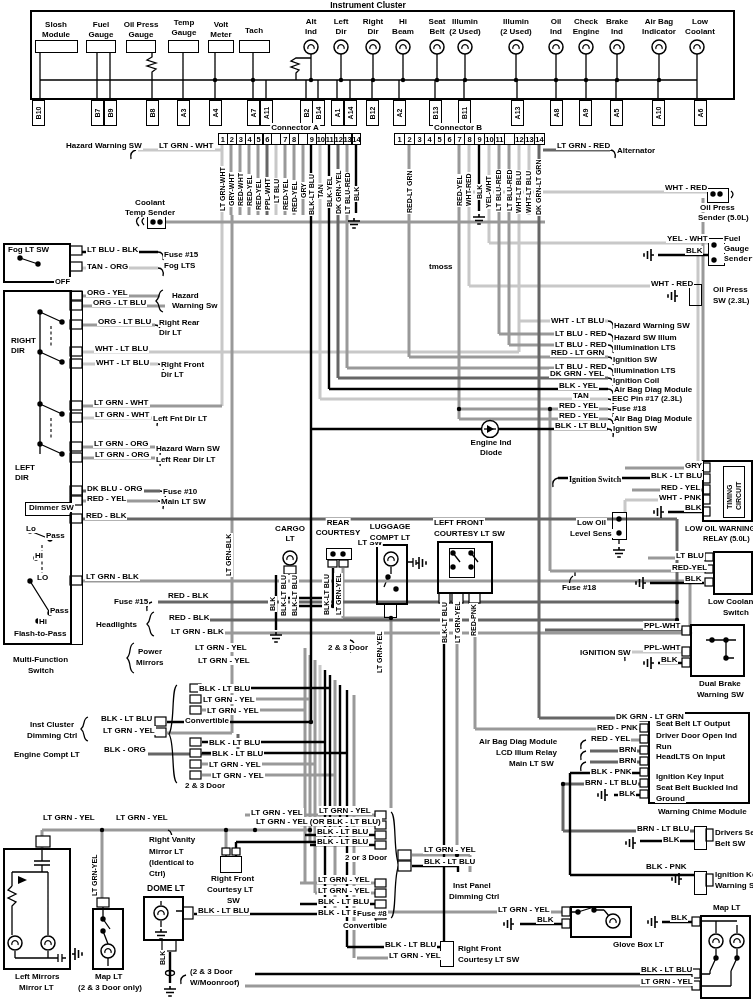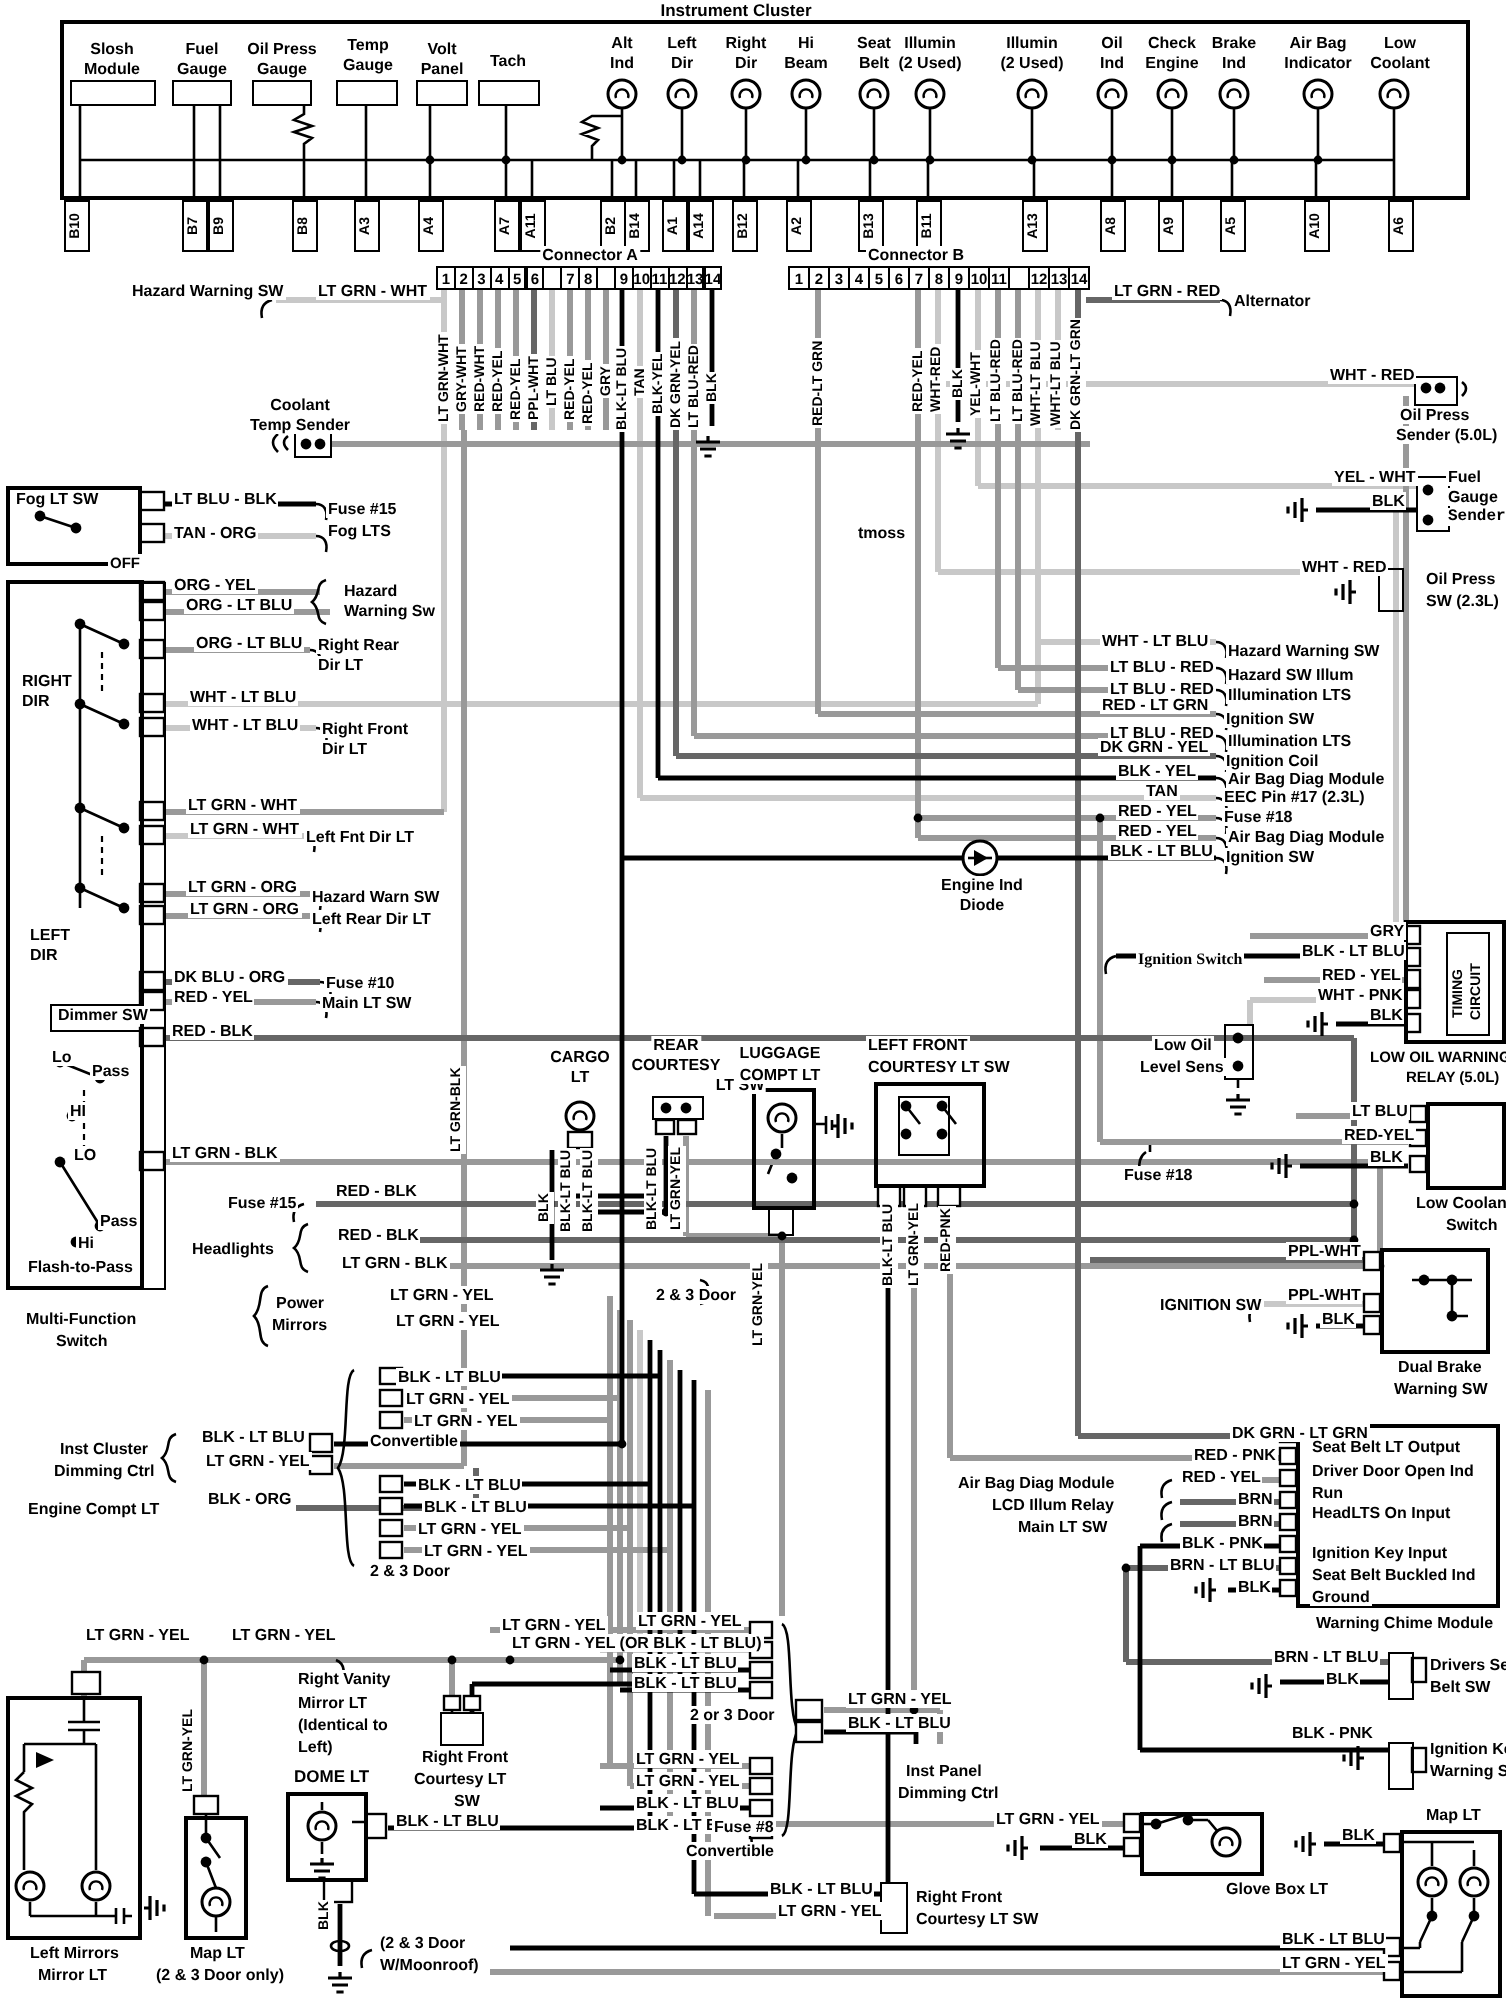--- a/index.html
+++ b/index.html
@@ -509,21 +509,21 @@
     <div class="lbl c" style="left: 368px; top: 1px; font-size: 8.5px;">Instrument Cluster</div>
     <div class="lbl c" style="left: 56px; top: 20px;">Slosh</div>
     <div class="lbl c" style="left: 56px; top: 30px;">Module</div>
     <div class="lbl c" style="left: 101px; top: 20px;">Fuel</div>
     <div class="lbl c" style="left: 101px; top: 30px;">Gauge</div>
     <div class="lbl c" style="left: 141px; top: 20px;">Oil Press</div>
     <div class="lbl c" style="left: 141px; top: 30px;">Gauge</div>
     <div class="lbl c" style="left: 184px; top: 18px;">Temp</div>
     <div class="lbl c" style="left: 184px; top: 28px;">Gauge</div>
     <div class="lbl c" style="left: 221px; top: 20px;">Volt</div>
-    <div class="lbl c" style="left: 221px; top: 30px;">Panel</div>
+    <div class="lbl c" style="left: 221px; top: 30px;">Meter</div>
     <div class="lbl c" style="left: 254px; top: 26px;">Tach</div>
     <div class="lbl c" style="left: 311px; top: 17px;">Alt</div>
     <div class="lbl c" style="left: 311px; top: 27px;">Ind</div>
     <div class="lbl c" style="left: 341px; top: 17px;">Left</div>
     <div class="lbl c" style="left: 341px; top: 27px;">Dir</div>
     <div class="lbl c" style="left: 373px; top: 17px;">Right</div>
     <div class="lbl c" style="left: 373px; top: 27px;">Dir</div>
     <div class="lbl c" style="left: 403px; top: 17px;">Hi</div>
     <div class="lbl c" style="left: 403px; top: 27px;">Beam</div>
     <div class="lbl c" style="left: 437px; top: 17px;">Seat</div>
@@ -757,21 +757,21 @@
     <div class="lbl" style="left: 208px; top: 760px;">LT GRN - YEL</div>
     <div class="lbl" style="left: 211px; top: 771px;">LT GRN - YEL</div>
     <div class="lbl" style="left: 184px; top: 781px;">2 &amp; 3 Door</div>
     <div class="lbl" style="left: 42px; top: 813px;">LT GRN - YEL</div>
     <div class="lbl" style="left: 115px; top: 813px;">LT GRN - YEL</div>
     <div class="lbl" style="left: 250px; top: 808px;">LT GRN - YEL</div>
     <div class="lbl v" style="left: 90px; top: 897px; font-size: 7px;">LT GRN-YEL</div>
     <div class="lbl" style="left: 148px; top: 835px;">Right Vanity</div>
     <div class="lbl" style="left: 148px; top: 847px;">Mirror LT</div>
     <div class="lbl" style="left: 148px; top: 858px;">(Identical to</div>
-    <div class="lbl" style="left: 148px; top: 869px;">Left)</div>
+    <div class="lbl" style="left: 148px; top: 869px;">Ctrl)</div>
     <div class="lbl" style="left: 210px; top: 874px;">Right Front</div>
     <div class="lbl" style="left: 206px; top: 885px;">Courtesy LT</div>
     <div class="lbl" style="left: 226px; top: 896px;">SW</div>
     <div class="lbl" style="left: 146px; top: 884px; font-size: 8.5px;">DOME LT</div>
     <div class="lbl" style="left: 197px; top: 906px;">BLK - LT BLU</div>
     <div class="lbl v" style="left: 158px; top: 966px; font-size: 7px;">BLK</div>
     <div class="lbl" style="left: 189px; top: 967px;">(2 &amp; 3 Door</div>
     <div class="lbl" style="left: 189px; top: 978px;">W/Moonroof)</div>
     <div class="lbl" style="left: 94px; top: 972px;">Map LT</div>
     <div class="lbl" style="left: 77px; top: 983px;">(2 &amp; 3 Door only)</div>

